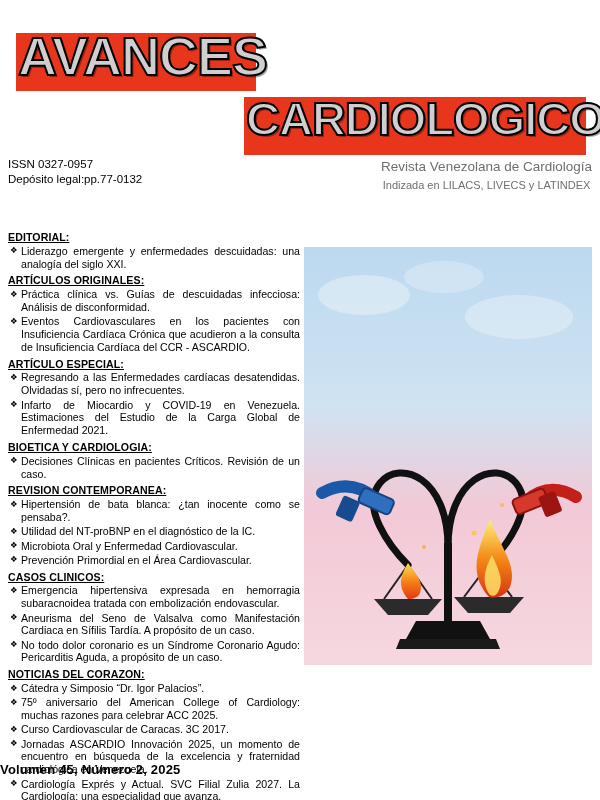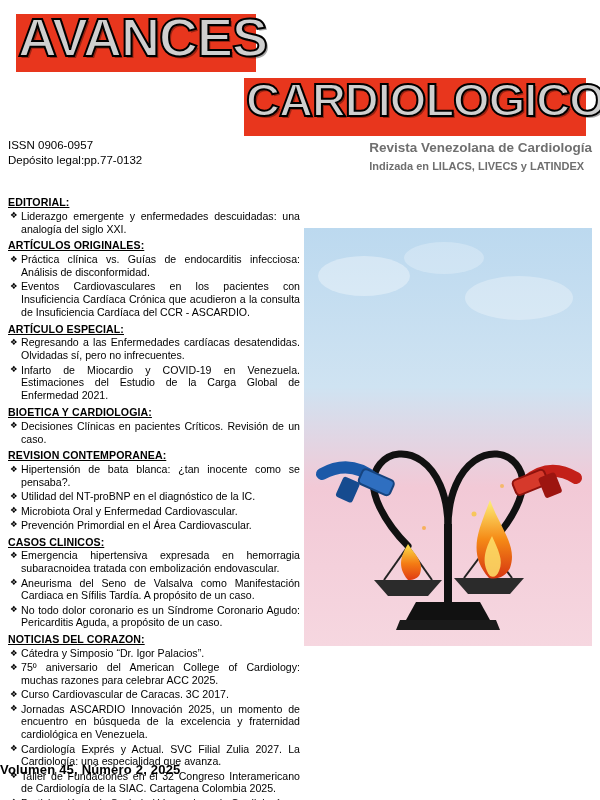--- a/index.html
+++ b/index.html
@@ -15,20 +15,21 @@
     overflow: hidden;
     position: relative;
   }
 
   
   .masthead {
     position: relative;
     width: 600px;
     height: 182px;
     background: #ffffff;
+    margin-top: 19px;
   }
   .red-bar-top {
     position: absolute;
     left: 16px;
     top: 14px;
     width: 240px;
     height: 58px;
     background: #e8361d;
   }
   .red-bar-bottom {
@@ -70,23 +71,23 @@
     left: 8px;
     top: 138px;
     font-size: 11.5px;
     line-height: 15px;
     color: #000;
   }
   .subtitle-block {
     position: absolute;
     right: 8px;
     top: 139px;
-    text-align: left;
+    text-align: center;
     color: #6f6f6f;
-    font-weight: bold;
+    font-weight: normal;
   }
   .subtitle-1 { font-size: 13.5px; line-height: 18px; }
   .subtitle-2 { font-size: 11px; line-height: 18px; }
 
   
   .content {
     position: relative;
     width: 600px;
     height: 618px;
   }
@@ -99,21 +100,21 @@
     line-height: 12.8px;
   }
   .sec-head {
     font-weight: bold;
     text-decoration: underline;
     margin-top: 4px;
     margin-bottom: 1px;
     font-size: 10.6px;
     letter-spacing: 0.1px;
   }
-  .sec-head:first-child { margin-top: 0; }
+  .sec-head:first-child { margin-top: 16px; }
   .item {
     position: relative;
     padding-left: 13px;
     margin-bottom: 1.5px;
     text-align: justify;
   }
   .item .bullet {
     position: absolute;
     left: 2px;
     top: -0.5px;
@@ -146,37 +147,37 @@
 </head>
 <body>
 
 <div class="masthead">
   <div class="red-bar-top"></div>
   <div class="red-bar-bottom"></div>
   <div class="title-avances">AVANCES</div>
   <div class="title-cardiologicos">CARDIOLOGICOS</div>
 
   <div class="issn-block">
-    <div>ISSN 0906-0957</div>
+    <div>ISSN 0327-0957</div>
     <div>Depósito legal:pp.77-0132</div>
   </div>
 
   <div class="subtitle-block">
     <div class="subtitle-1">Revista Venezolana de Cardiología</div>
     <div class="subtitle-2">Indizada en LILACS, LIVECS y LATINDEX</div>
   </div>
 </div>
 
 <div class="content">
 
   <div class="toc" id="toc">
       <div class="sec-head">EDITORIAL:</div>
       <div class="item"><span class="bullet">❖</span><span>Liderazgo emergente y enfermedades descuidadas: una analogía del siglo XXI.</span></div>
       <div class="sec-head">ARTÍCULOS ORIGINALES:</div>
-      <div class="item"><span class="bullet">❖</span><span>Práctica clínica vs. Guías de endocarditis infecciosa: Análisis de disconformidad.</span></div>
+      <div class="item"><span class="bullet">❖</span><span>Práctica clínica vs. Guías de descuidadas infecciosa: Análisis de disconformidad.</span></div>
       <div class="item"><span class="bullet">❖</span><span>Eventos Cardiovasculares en los pacientes con Insuficiencia Cardíaca Crónica que acudieron a la consulta de Insuficiencia Cardíaca del CCR - ASCARDIO.</span></div>
       <div class="sec-head">ARTÍCULO ESPECIAL:</div>
       <div class="item"><span class="bullet">❖</span><span>Regresando a las Enfermedades cardíacas desatendidas. Olvidadas sí, pero no infrecuentes.</span></div>
       <div class="item"><span class="bullet">❖</span><span>Infarto de Miocardio y COVID-19 en Venezuela. Estimaciones del Estudio de la Carga Global de Enfermedad 2021.</span></div>
       <div class="sec-head">BIOETICA Y CARDIOLOGIA:</div>
       <div class="item"><span class="bullet">❖</span><span>Decisiones Clínicas en pacientes Críticos. Revisión de un caso.</span></div>
       <div class="sec-head">REVISION CONTEMPORANEA:</div>
       <div class="item"><span class="bullet">❖</span><span>Hipertensión de bata blanca: ¿tan inocente como se pensaba?.</span></div>
       <div class="item"><span class="bullet">❖</span><span>Utilidad del NT-proBNP en el diagnóstico de la IC.</span></div>
       <div class="item"><span class="bullet">❖</span><span>Microbiota Oral y Enfermedad Cardiovascular.</span></div>

